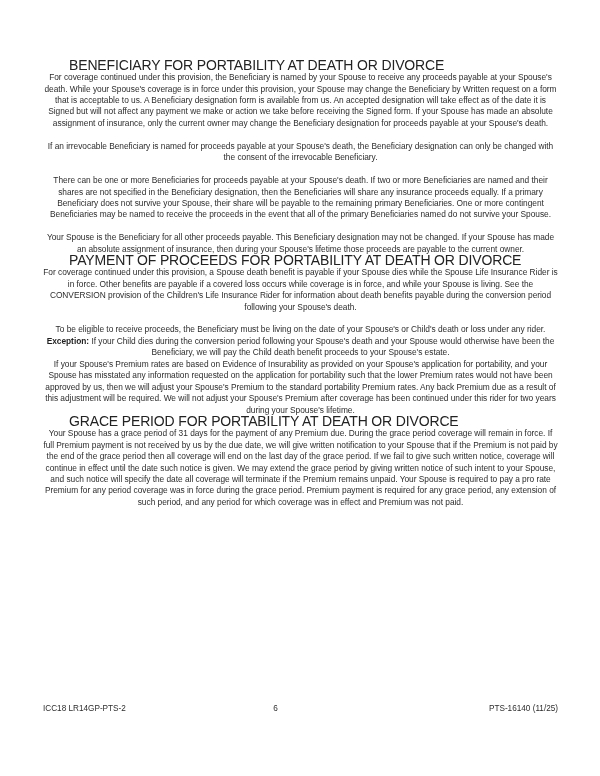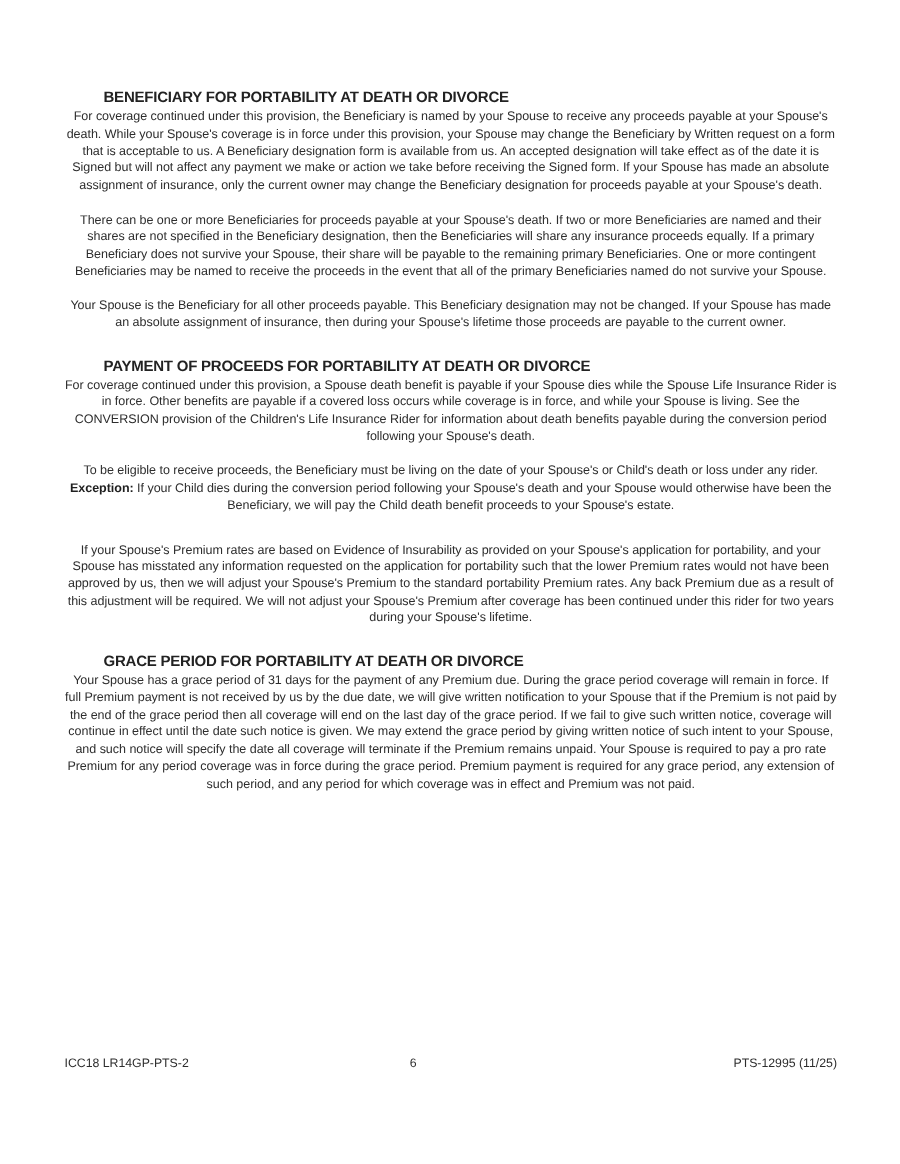--- a/index.html
+++ b/index.html
@@ -23,39 +23,39 @@
     background: #ffffff;
   }
   #content {
     position: absolute;
     left: 43px;
     top: 60px;
     width: 515px;
   }
   .section { margin: 0; }
   h2.heading {
-    font-size: 10px;
-    font-weight: bold;
+    font-size: 14px;
+    font-weight: normal;
     letter-spacing: -0.15px;
     line-height: 11.6px;
     margin: 0 0 0.5px 0;
     color: #222222;
     white-space: nowrap;
     padding-left: 26px;
   }
   p.para {
     font-size: 8.35px;
     line-height: 11.45px;
     margin: 0;
     text-align: center;
     color: #2d2d2d;
     letter-spacing: -0.02px;
   }
   p.para + p.para { margin-top: 11.4px; }
-  .section + .section { margin-top: 18px; }
+  .section + .section { margin-top: 0; }
   b.inline-bold { font-weight: bold; color: #1f1f1f; }
 
   #footer {
     position: absolute;
     left: 43px;
     top: 702px;
     width: 515px;
     height: 14px;
     font-size: 8.2px;
     line-height: 14px;
@@ -78,20 +78,21 @@
 </head>
 <body>
 
 <div id="page">
 
   <div id="content">
 
     <div class="section">
       <h2 class="heading">BENEFICIARY FOR PORTABILITY AT DEATH OR DIVORCE</h2>
       <p class="para">For coverage continued under this provision, the Beneficiary is named by your Spouse to receive any proceeds payable at your Spouse's death.  While your Spouse's coverage is in force under this provision, your Spouse may change the Beneficiary by Written request on a form that is acceptable to us.  A Beneficiary designation form is available from us.  An accepted designation will take effect as of the date it is Signed but will not affect any payment we make or action we take before receiving the Signed form.  If your Spouse has made an absolute assignment of insurance, only the current owner may change the Beneficiary designation for proceeds payable at your Spouse's death.</p>
+      <p class="para">If an irrevocable Beneficiary is named for proceeds payable at your Spouse's death, the Beneficiary designation can only be changed with the consent of the irrevocable Beneficiary.</p>
       <p class="para">There can be one or more Beneficiaries for proceeds payable at your Spouse's death.  If two or more Beneficiaries are named and their shares are not specified in the Beneficiary designation, then the Beneficiaries will share any insurance proceeds equally.  If a primary Beneficiary does not survive your Spouse, their share will be payable to the remaining primary Beneficiaries.  One or more contingent Beneficiaries may be named to receive the proceeds in the event that all of the primary Beneficiaries named do not survive your Spouse.</p>
       <p class="para">Your Spouse is the Beneficiary for all other proceeds payable.  This Beneficiary designation may not be changed.  If your Spouse has made an absolute assignment of insurance, then during your Spouse's lifetime those proceeds are payable to the current owner.</p>
     </div>
 
     <div class="section">
       <h2 class="heading">PAYMENT OF PROCEEDS FOR PORTABILITY AT DEATH OR DIVORCE</h2>
       <p class="para">For coverage continued under this provision, a Spouse death benefit is payable if your Spouse dies while the Spouse Life Insurance Rider is in force.  Other benefits are payable if a covered loss occurs while coverage is in force, and while your Spouse is living.  See the CONVERSION provision of the Children's Life Insurance Rider for information about death benefits payable during the conversion period following your Spouse's death.</p>
       <p class="para"><span>To be eligible to receive proceeds, the Beneficiary must be living on the date of your Spouse's or Child's death or loss under any rider.  </span><b class="inline-bold">Exception:</b><span> If your Child dies during the conversion period following your Spouse's death and your Spouse would otherwise have been the Beneficiary, we will pay the Child death benefit proceeds to your Spouse's estate.</span></p>
     </div>
 
@@ -102,16 +103,16 @@
     <div class="section">
       <h2 class="heading">GRACE PERIOD FOR PORTABILITY AT DEATH OR DIVORCE</h2>
       <p class="para">Your Spouse has a grace period of 31 days for the payment of any Premium due.  During the grace period coverage will remain in force.  If full Premium payment is not received by us by the due date, we will give written notification to your Spouse that if the Premium is not paid by the end of the grace period then all coverage will end on the last day of the grace period.  If we fail to give such written notice, coverage will continue in effect until the date such notice is given.  We may extend the grace period by giving written notice of such intent to your Spouse, and such notice will specify the date all coverage will terminate if the Premium remains unpaid.  Your Spouse is required to pay a pro rate Premium for any period coverage was in force during the grace period.  Premium payment is required for any grace period, any extension of such period, and any period for which coverage was in effect and Premium was not paid.</p>
     </div>
 
   </div>
 
   <div id="footer">
     <span class="f-left">ICC18 LR14GP-PTS-2</span>
     <span class="f-center">6</span>
-    <span class="f-right">PTS-12995 (11/25)</span>
+    <span class="f-right">PTS-16140 (11/25)</span>
   </div>
 
 </div>
 
 </body></html>

